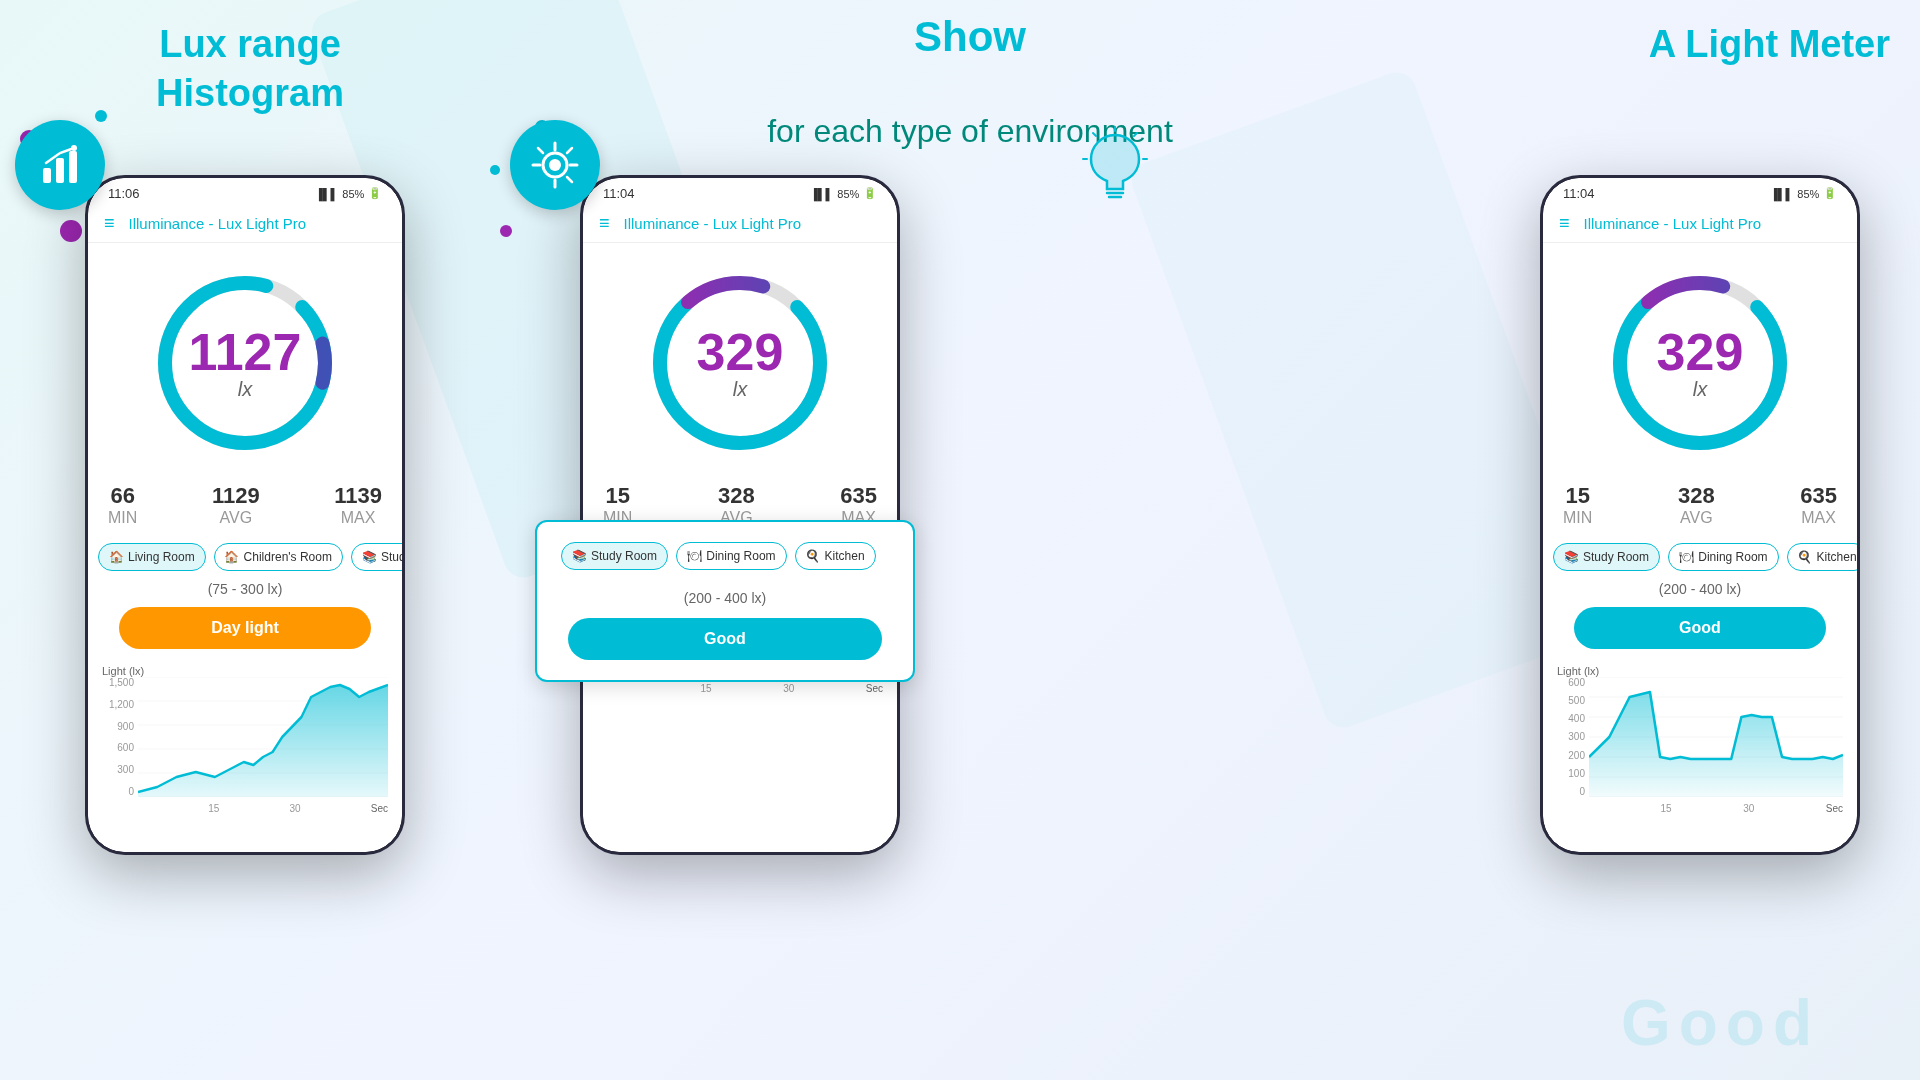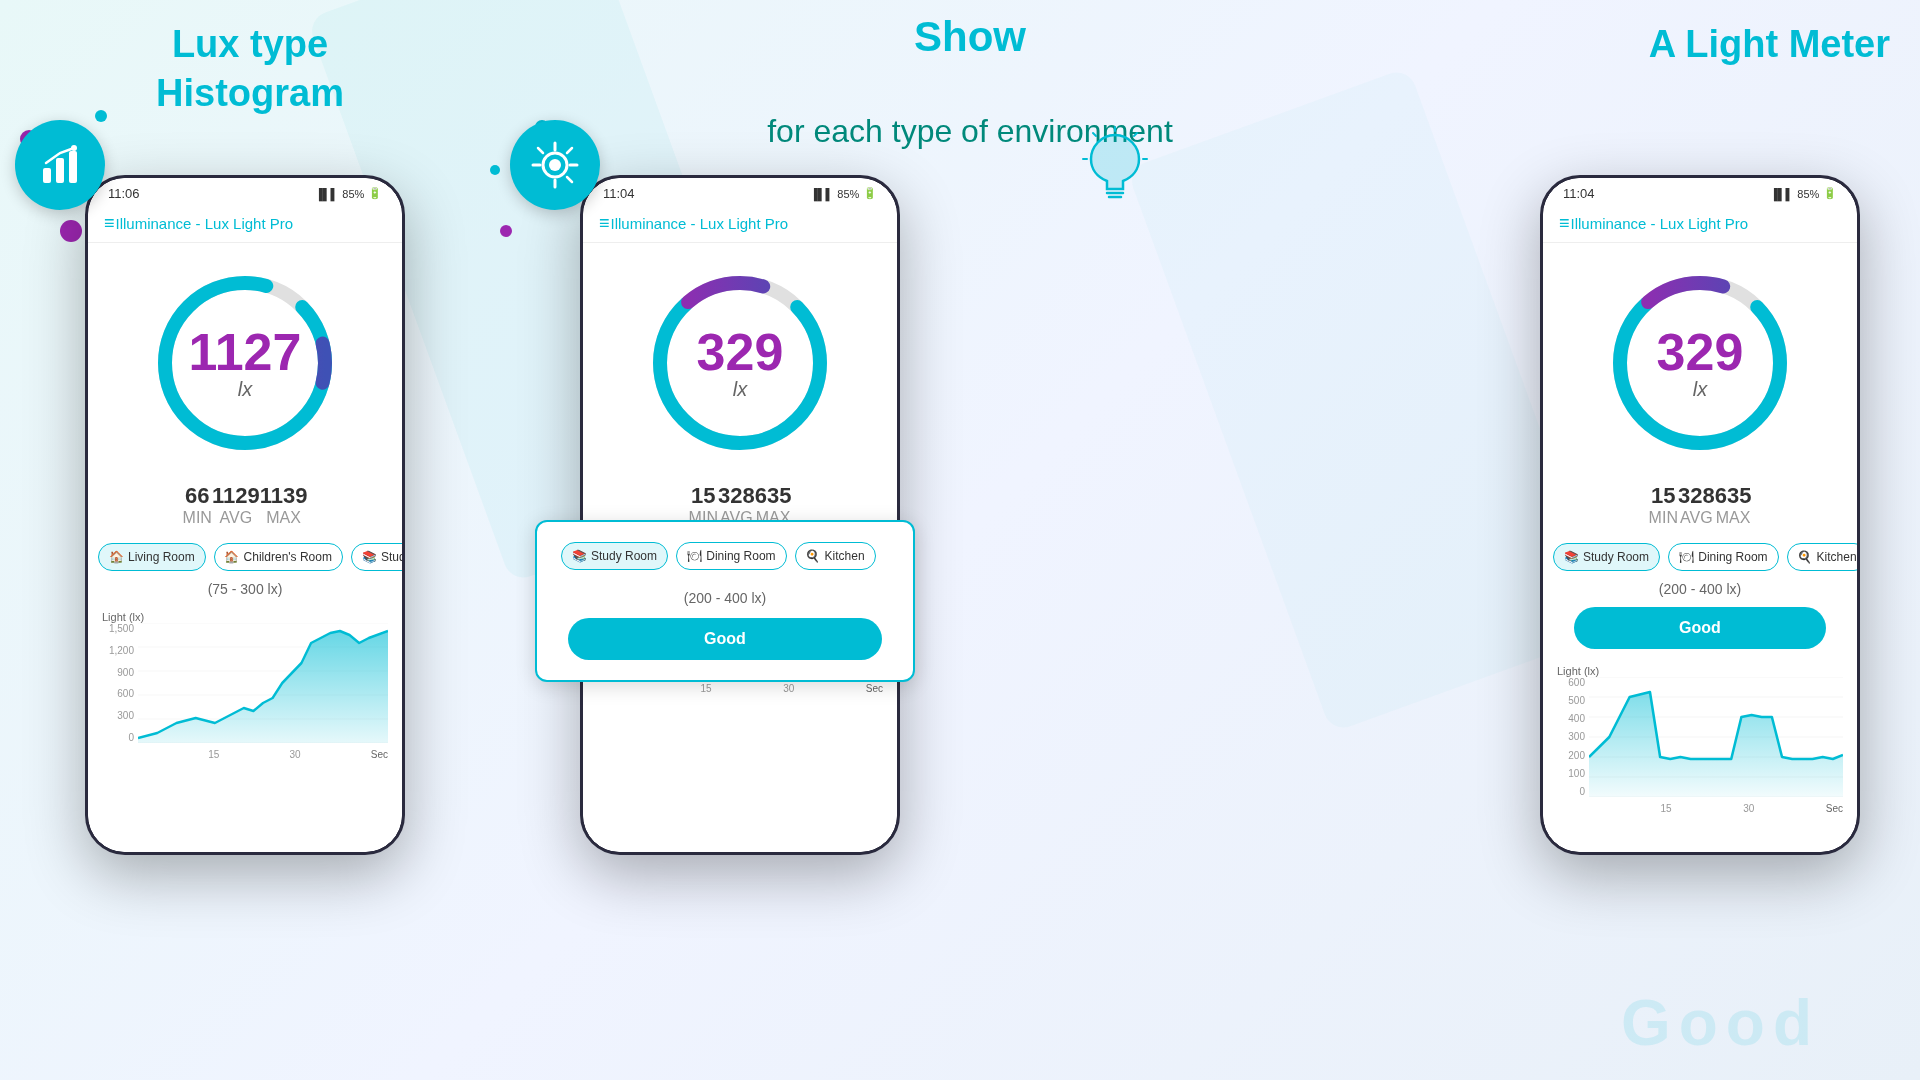--- a/index.html
+++ b/index.html
@@ -68,21 +68,21 @@
       align-items: center;
       padding: 8px 16px;
       background: white;
       border-bottom: 1px solid #eee;
     }
 
     .app-header-title {
       font-size: 15px;
       color: #00bcd4;
       font-weight: 500;
-      margin-left: 1px;
+      margin-left: 14px;
     }
 
     .hamburger {
       font-size: 18px;
       color: #00bcd4;
     }
 
     
     .gauge-container {
       display: flex;
@@ -112,21 +112,21 @@
 
     .gauge-unit {
       font-size: 20px;
       color: #666;
       font-style: italic;
     }
 
     
     .stats-row {
       display: flex;
-      justify-content: center;
+      justify-content: space-between;
       padding: 10px 20px;
     }
 
     .stat-item {
       text-align: center;
     }
 
     .stat-value {
       font-size: 22px;
       font-weight: bold;
@@ -263,21 +263,21 @@
 
 <div class="dot dot-purple" style="width:18px;height:18px;left:20px;top:130px;"></div>
 <div class="dot dot-teal" style="width:12px;height:12px;left:95px;top:110px;"></div>
 <div class="dot dot-purple" style="width:22px;height:22px;left:60px;top:220px;"></div>
 <div class="dot dot-teal" style="width:10px;height:10px;left:490px;top:165px;"></div>
 <div class="dot dot-teal" style="width:14px;height:14px;left:535px;top:120px;"></div>
 <div class="dot dot-purple" style="width:12px;height:12px;left:500px;top:225px;"></div>
 
 <div class="header-section" style="left:50px;top:20px;width:400px;">
   <div class="header-title">
-    <span>Lux type</span><br>
+    <span>Lux range</span><br>
     <span>Histogram</span>
   </div>
 </div>
 
 <div class="app-icon-circle" style="width:90px;height:90px;left:15px;top:120px;background:#00bcd4;">
   <svg width="45" height="45" viewBox="0 0 45 45" fill="none">
     <rect x="5" y="25" width="8" height="15" rx="2" fill="white"></rect>
     <rect x="18" y="15" width="8" height="25" rx="2" fill="white"></rect>
     <rect x="31" y="8" width="8" height="32" rx="2" fill="white"></rect>
     <path d="M8 20 L22 10 L36 5" stroke="white" stroke-width="2.5" stroke-linecap="round" fill="none"></path>
@@ -348,20 +348,21 @@
           <span>Children's Room</span>
       </div>
       <div class="room-tab">
         <span>📚</span>
           <span>Study</span>
       </div>
     </div>
 
     <div class="range-label">(75 - 300 lx)</div>
 
+    <button class="status-btn orange">Day light</button>
 
     <div class="chart-area">
       <div class="chart-label">Light (lx)</div>
       <div style="display:flex;height:120px;">
         <div style="display:flex;flex-direction:column;justify-content:space-between;font-size:10px;color:#999;padding-right:4px;width:36px;text-align:right;">
           <span>1,500</span>
             <span>1,200</span>
             <span>900</span>
             <span>600</span>
             <span>300</span>

